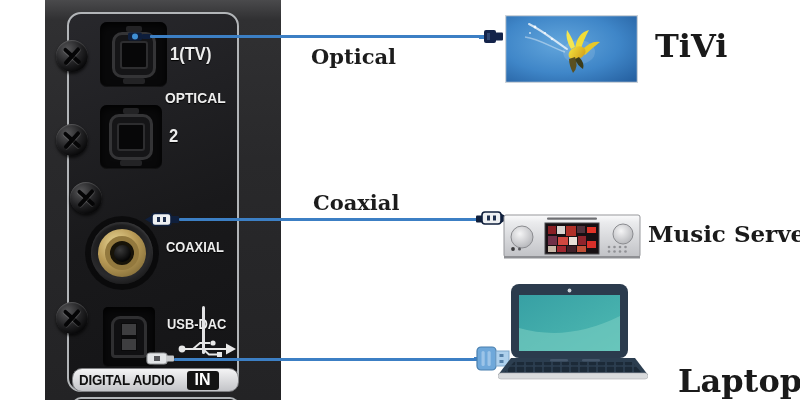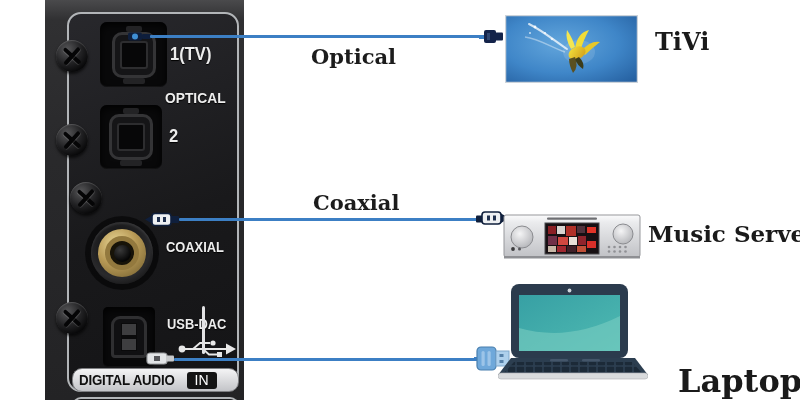--- a/index.html
+++ b/index.html
@@ -1,20 +1,20 @@
 <!DOCTYPE html>
 <html><head>
 <meta charset="utf-8">
 <style>
   html,body{margin:0;padding:0;background:#fff;}
   .stage{position:relative;width:800px;height:400px;background:#ffffff;overflow:hidden;
          font-family:"Liberation Sans",sans-serif;}
 
   
-  .panel{position:absolute;left:45px;top:0;width:199px;height:400px;
+  .panel{position:absolute;left:45px;top:0;width:236px;height:400px;
          background:linear-gradient(180deg,#4a4a4c 0%,#303032 5%,#29292b 40%,#232325 100%);}
   .panel-inner{position:absolute;left:22px;top:12px;width:172px;height:380px;box-sizing:border-box;
          border:2px solid #b2b5b8;border-radius:14px;
          background:linear-gradient(160deg,#28282c 0%,#19191b 55%,#141416 100%);}
   .panel-arc{position:absolute;left:27px;top:397px;width:167px;height:10px;box-sizing:border-box;
          border:2px solid #b2b5b8;border-bottom:none;border-radius:9px 9px 0 0;background:#1a1a1c;}
   .screw{position:absolute;width:32px;height:32px;border-radius:50%;
          background:radial-gradient(circle at 35% 30%,#565658 0%,#232325 45%,#060607 78%);
          box-shadow:0 2px 3px rgba(0,0,0,.65), inset 0 1px 1px rgba(255,255,255,.18);}
   .screw::before,.screw::after{content:"";position:absolute;left:15%;top:44%;width:70%;height:13%;
@@ -56,21 +56,21 @@
 
   .plabel{position:absolute;color:#ededed;font-weight:bold;letter-spacing:0;
            transform:scaleX(.92);transform-origin:left center;text-shadow:0 1px 1px #000;white-space:nowrap;}
 
   .footer-bar{position:absolute;left:27px;top:368px;width:167px;height:24px;box-sizing:border-box;
            border:1px solid #7e7f82;border-radius:10px;
            background:linear-gradient(#f4f4f5,#c3c4c8);
            display:flex;align-items:center;gap:7px;padding:0 6px;}
   .footer-text{color:#101010;font-weight:bold;font-size:14px;letter-spacing:-0.2px;
            transform:scaleX(.95);transform-origin:left center;white-space:nowrap;}
-  .footer-badge{background:#141414;color:#fff;font-weight:normal;font-size:14px;
+  .footer-badge{background:#141414;color:#fff;font-weight:bold;font-size:16px;
            padding:1px 8px 2px;border-radius:3px;line-height:1;}
 
   .white-cable{position:absolute;left:157px;top:306px;width:3px;height:48px;background:#e2e2e4;border-radius:2px;}
 
   
   .cable-line{position:absolute;height:3px;background:#3c7fc4;border-radius:1px;}
   .cable-label{position:absolute;font-family:"DejaVu Serif","Liberation Serif",serif;
            font-weight:bold;font-size:21px;color:#1c1c1c;white-space:nowrap;line-height:1.1;}
   .device-label{position:absolute;font-family:"DejaVu Serif","Liberation Serif",serif;
            font-weight:bold;font-size:23px;color:#1a1a1a;white-space:nowrap;line-height:1.1;}
@@ -206,21 +206,21 @@
     <circle cx="25" cy="18" r="1" fill="#fff" opacity=".7"></circle>
     <circle cx="47" cy="24" r="1.3" fill="#fff" opacity=".7"></circle>
     <ellipse cx="74" cy="37" rx="16" ry="12" fill="rgba(255,255,255,.12)"></ellipse>
     <path d="M70 34 Q72 18 84 15 Q78 26 76 34 Z" fill="#f0dc38"></path>
     <path d="M76 36 Q86 25 95 27 Q86 34 80 40 Z" fill="#e8c828"></path>
     <path d="M66 34 Q60 24 62 15 Q68 24 70 32 Z" fill="#f4e650"></path>
     <ellipse cx="72" cy="38" rx="9" ry="6" transform="rotate(-25 72 38)" fill="url(#fishy)"></ellipse>
     <path d="M70 42 Q74 52 68 58 Q64 50 64 44 Z" fill="#5a5020"></path>
     <path d="M74 42 Q80 48 78 54 Q72 50 70 44 Z" fill="#3c3c1a"></path>
   </svg>
-  <div class="device-label" style="left:655px;top:29px;font-size:24px;">TiVi</div>
+  <div class="device-label" style="left:655px;top:29px;font-size:32px;">TiVi</div>
 
   <svg class="abs" style="left:503px;top:213px;" width="138" height="47" viewBox="0 0 138 47">
     <defs>
       <linearGradient id="srv" x1="0" y1="0" x2="0" y2="1">
         <stop offset="0" stop-color="#fbfbfc"></stop>
           <stop offset=".18" stop-color="#eaebed"></stop>
         <stop offset="1" stop-color="#c1c2c6"></stop>
       </linearGradient>
       <radialGradient id="knob" cx="40%" cy="35%" r="70%">
         <stop offset="0" stop-color="#f5f5f6"></stop>

